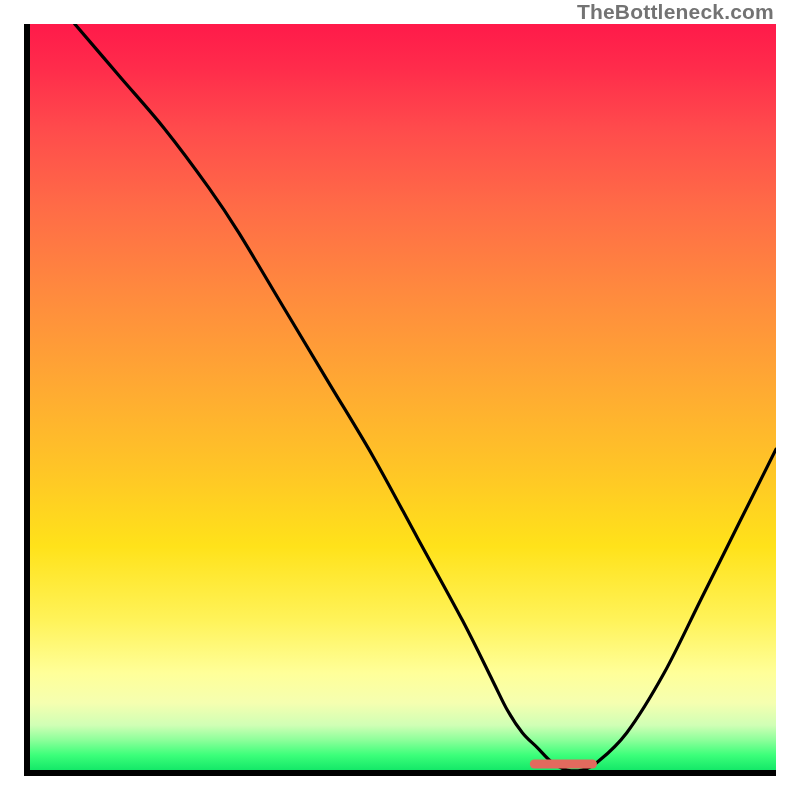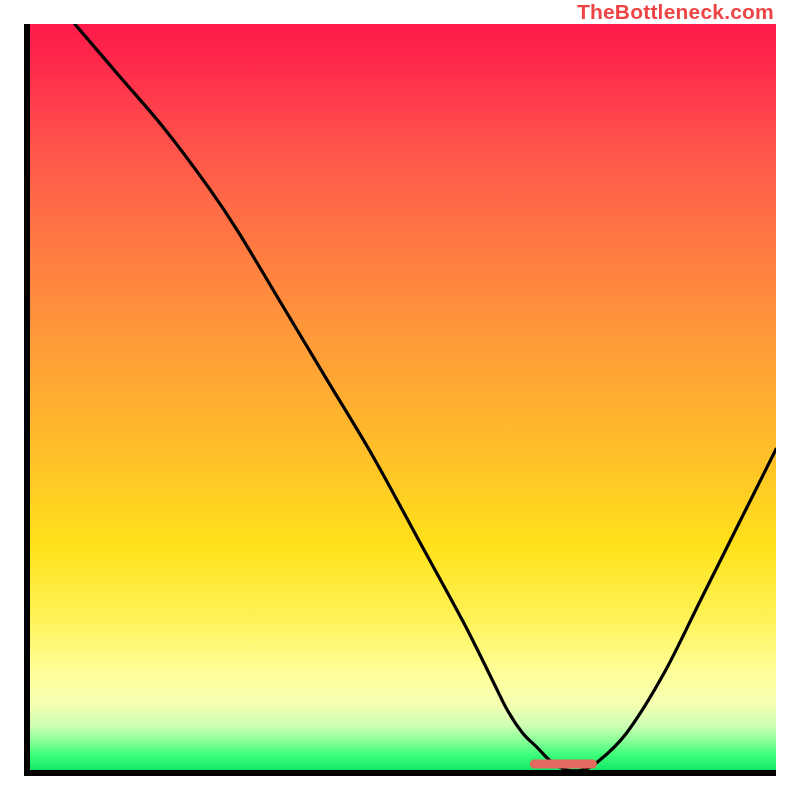--- a/index.html
+++ b/index.html
@@ -41,21 +41,21 @@
       #14e868 100%
     );
   }
   .watermark {
     position: absolute;
     top: 0px;
     right: 26px;
     font-family: Arial, Helvetica, sans-serif;
     font-size: 21px;
     font-weight: bold;
-    color: #ef4444;
+    color: #737373;
     letter-spacing: 0.2px;
   }
   svg.curve {
     position: absolute;
     inset: 0;
     width: 100%;
     height: 100%;
     overflow: visible;
   }
   .marker {

